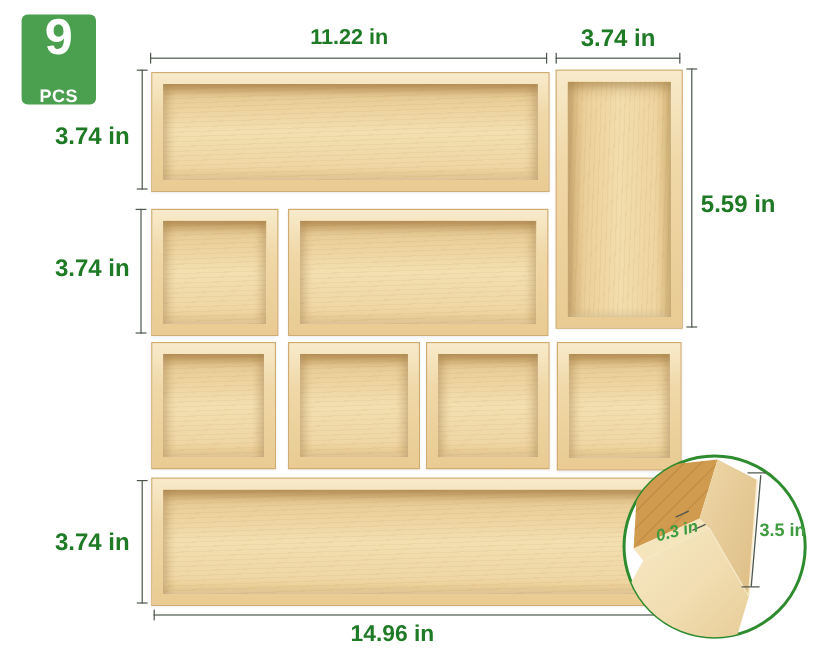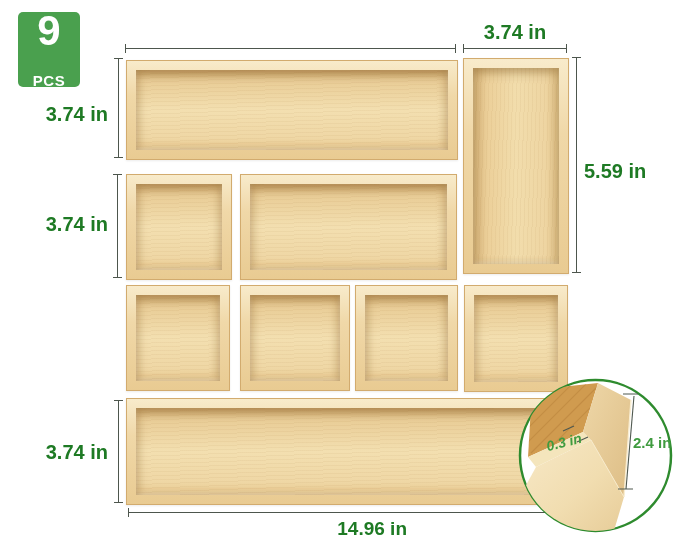--- a/index.html
+++ b/index.html
@@ -128,26 +128,27 @@
     </div>
 
   <div class="dh" style="left:125px;top:48px;width:331px;"></div>
   <div class="dh" style="left:463px;top:48px;width:104px;"></div>
   <div class="dv" style="left:118px;top:58px;height:100px;"></div>
   <div class="dv" style="left:117px;top:174px;height:104px;"></div>
   <div class="dv" style="left:576px;top:57px;height:216px;"></div>
   <div class="dv" style="left:118px;top:400px;height:103px;"></div>
   <div class="dh" style="left:128px;top:512px;width:440px;"></div>
 
+  <div class="dim center" style="left:231px;top:21px;width:120px;font-size:18px;">11.22 in</div>
   <div class="dim center" style="left:455px;top:21px;width:120px;">3.74 in</div>
   <div class="dim right" style="left:34px;top:103px;width:74px;">3.74 in</div>
   <div class="dim" style="left:584px;top:160px;">5.59 in</div>
   <div class="dim right" style="left:34px;top:213px;width:74px;">3.74 in</div>
   <div class="dim right" style="left:34px;top:441px;width:74px;">3.74 in</div>
-  <div class="dim center big" style="left:247px;top:518px;width:160px;text-align:right;">14.96 in</div>
+  <div class="dim center big" style="left:247px;top:518px;width:160px;">14.96 in</div>
 
   <div class="inset">
     <svg width="157" height="157" viewBox="0 0 157 157">
       <defs>
         <clipPath id="cir">
             <circle cx="78.5" cy="78.5" r="75.5"></circle>
           </clipPath>
         <clipPath id="floorclip">
             <polygon points="15,13 81,6 66,55 11,80"></polygon>
           </clipPath>
@@ -188,16 +189,16 @@
         </g>
 
         <g stroke="#4f584f" stroke-width="1.1">
           <line x1="106" y1="17" x2="121" y2="17"></line>
           <line x1="117" y1="19" x2="109" y2="112"></line>
           <line x1="101" y1="112" x2="116" y2="112"></line>
         </g>
       </g>
     </svg>
     <div class="t03">0.3 in</div>
-    <div class="t19">2.4 in</div>
+    <div class="t19">3.5 in</div>
   </div>
 
 </div>
 
 </body></html>

